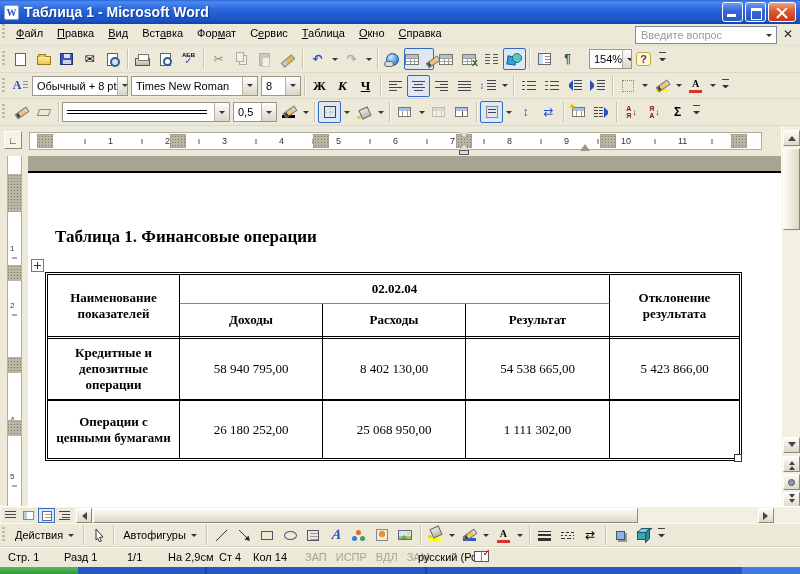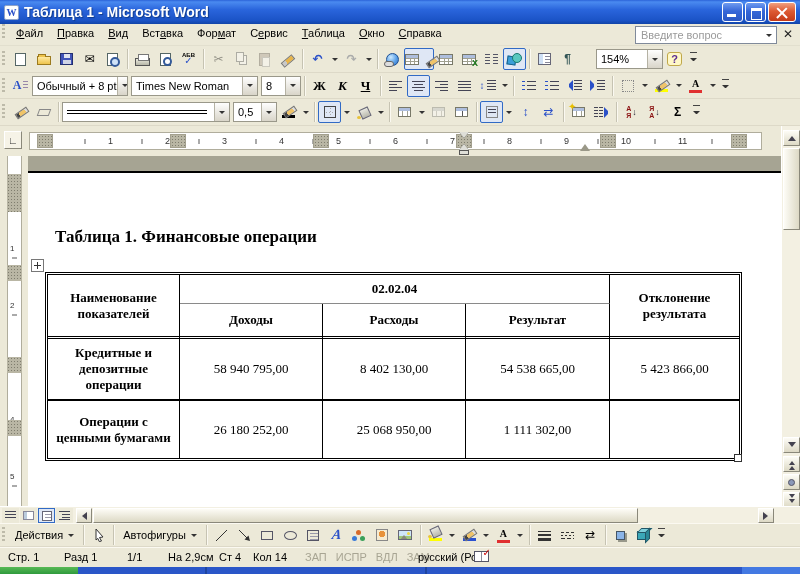--- a/index.html
+++ b/index.html
@@ -409,21 +409,21 @@
     <span class="b on">
         <i class="i-draw"></i>
       </span>
     <span class="sep"></span>
     <span class="b">
         <i class="i-map"></i>
       </span>
     <span class="b">
         <span class="glyph" style="color:#355;font-weight:bold">¶</span>
       </span>
-    <span class="combo" style="width:67px;margin-left:17px">
+    <span class="combo" style="width:43px;margin-left:10px">
       <span>154%</span>
       <span class="ar">
           <i class="tri-d"></i>
         </span>
     </span>
     <span class="b">
         <span class="i-help">?</span>
       </span>
     <span class="chev">
         <i></i>

